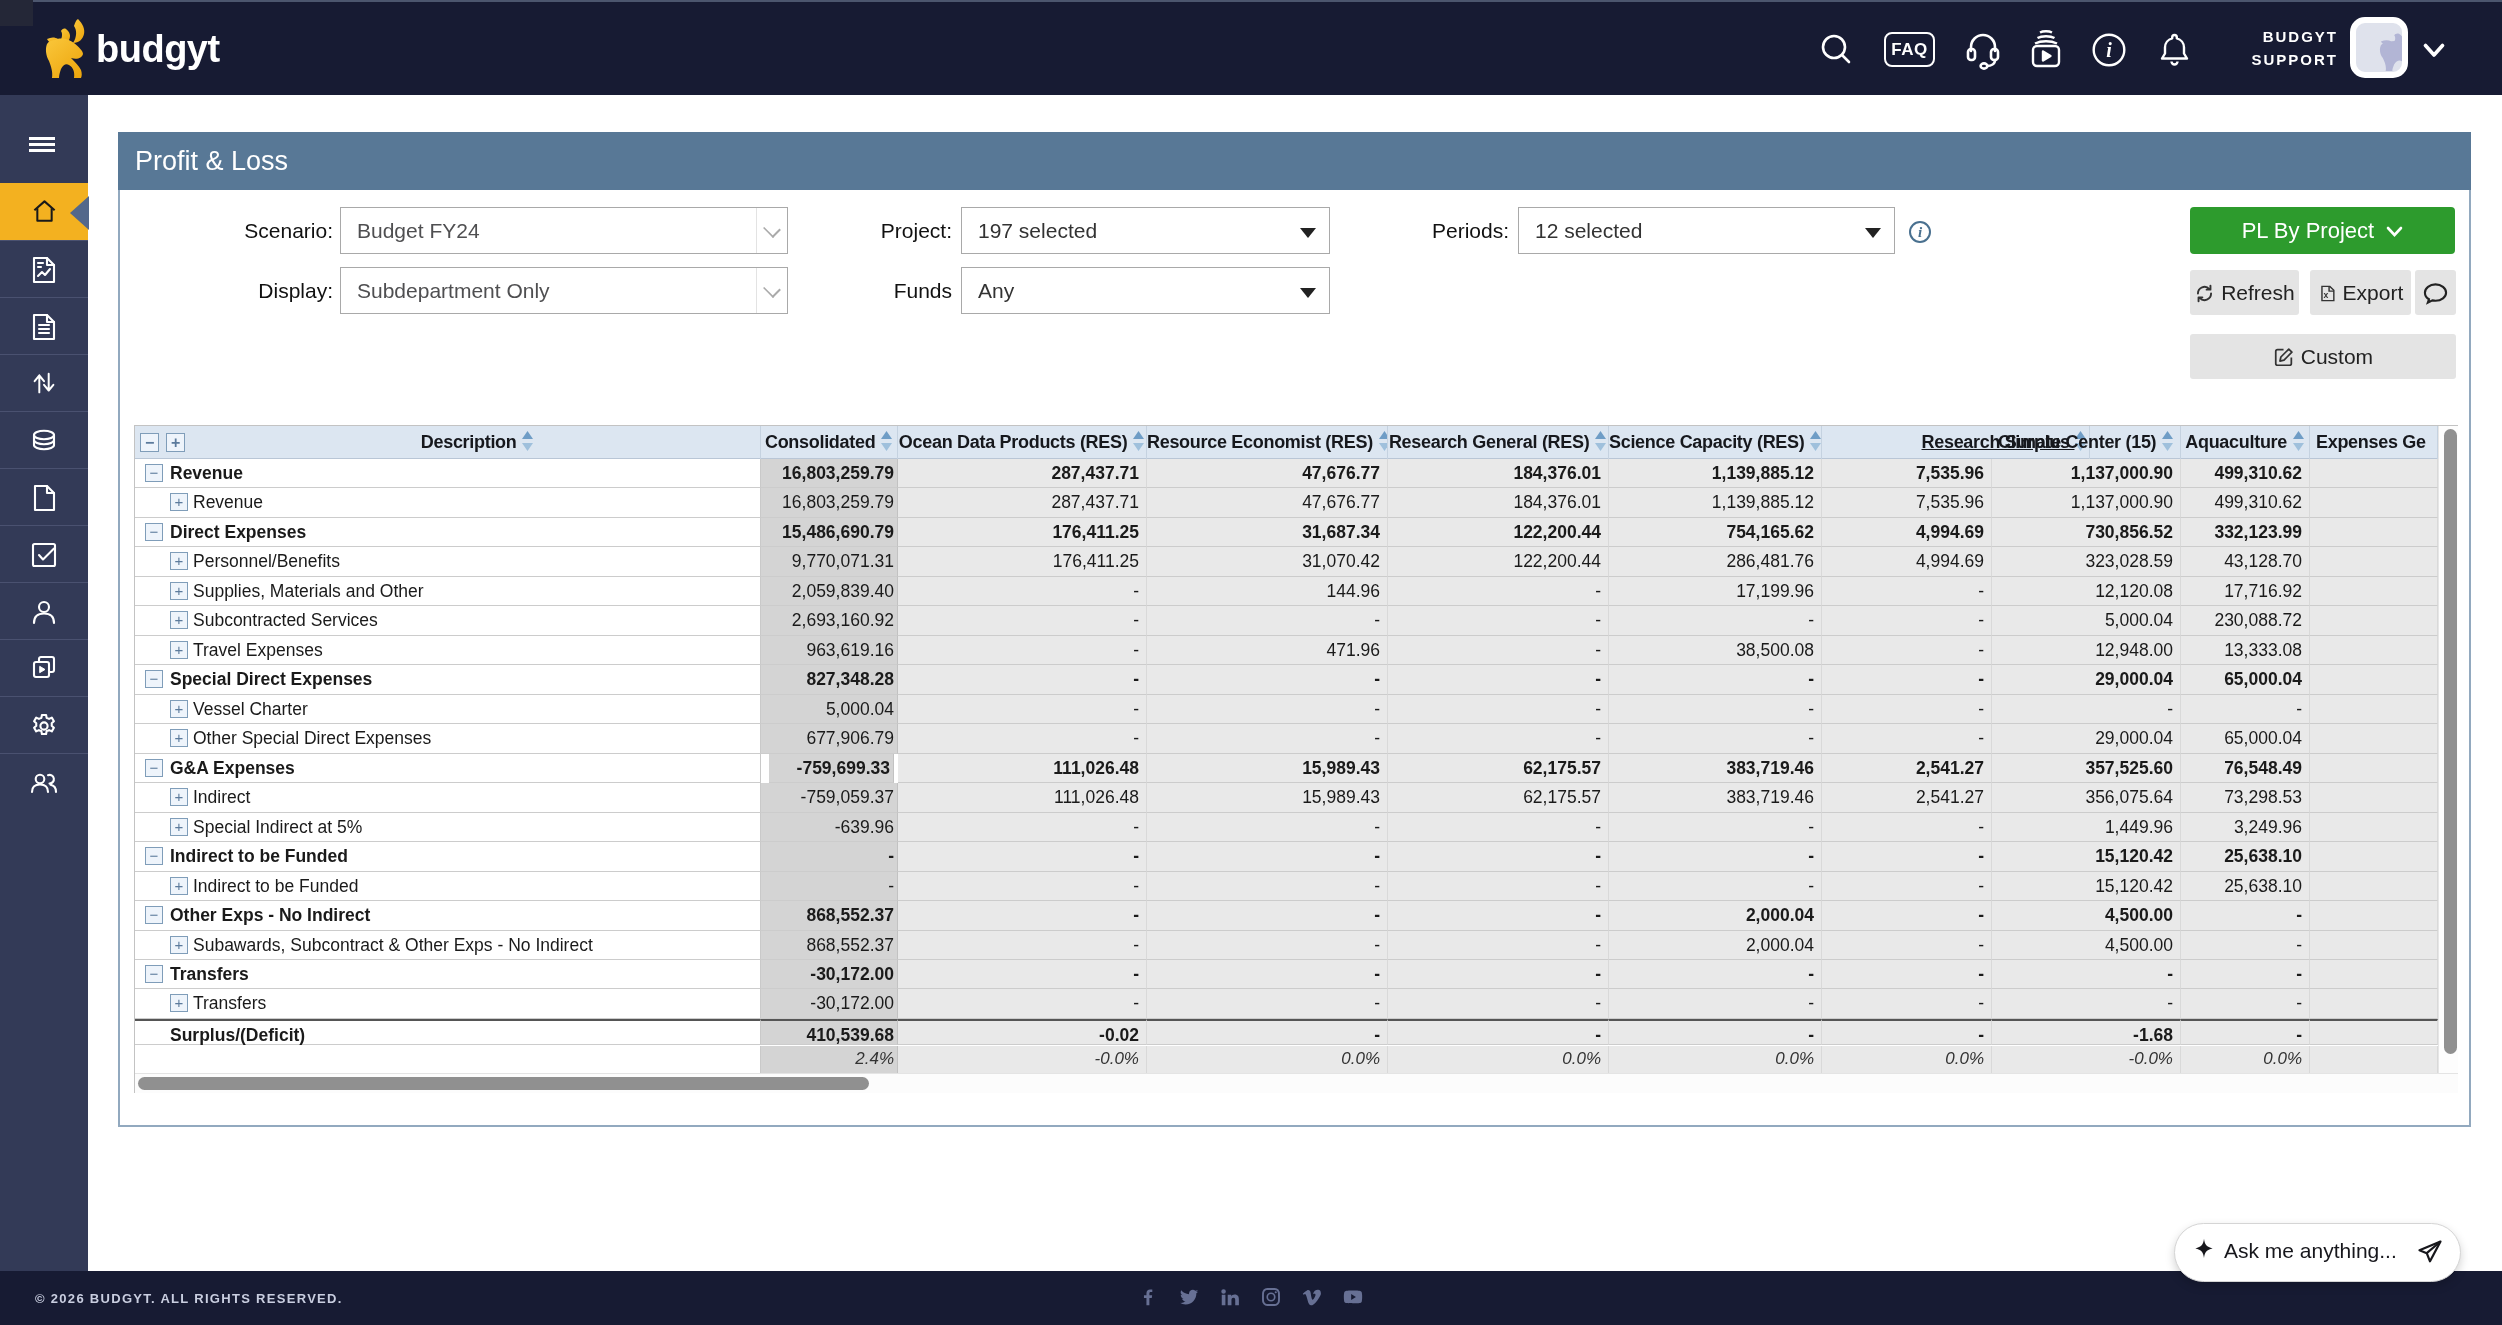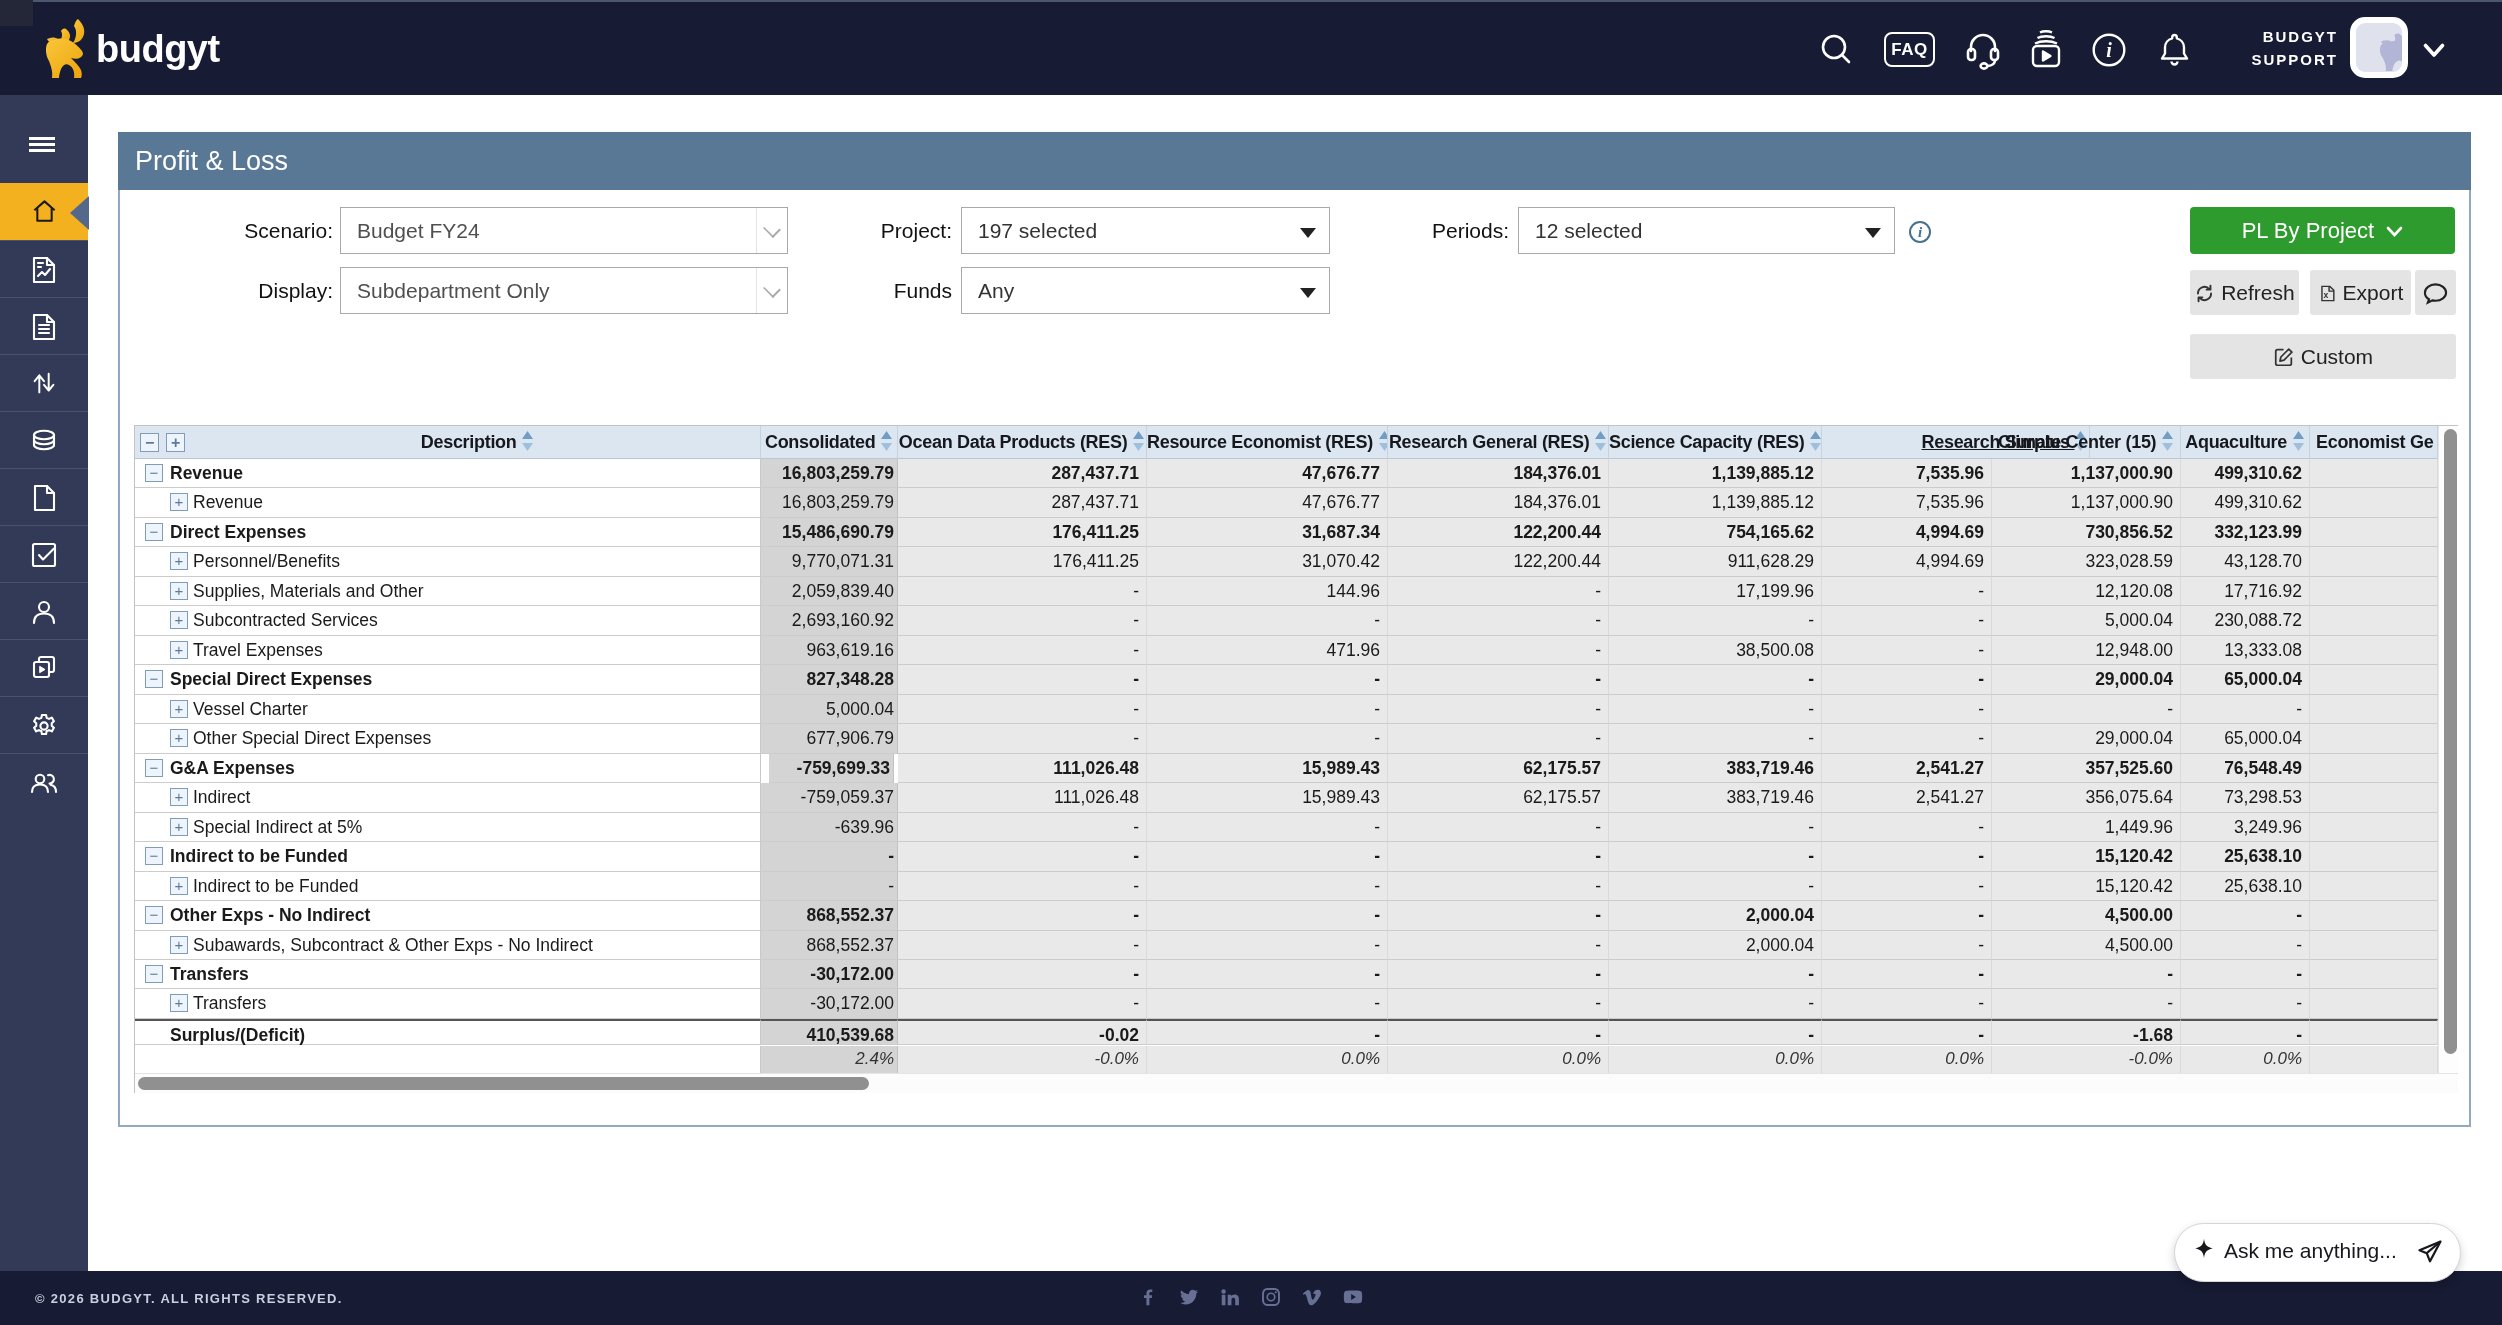--- a/index.html
+++ b/index.html
@@ -264,21 +264,21 @@
               <path d="M6.5 21 L12 13 H1 Z" fill="#9fc0dc"></path>
             </svg></span></div>
         <div class="hc" style="left:1857px;width:189px;"><span class="hlbl">Climate Center (15) <svg class="srt" width="13" height="22" viewBox="0 0 13 22">
               <path d="M6.5 1 L12 9 H1 Z" fill="#6f9dc6"></path>
               <path d="M6.5 21 L12 13 H1 Z" fill="#9fc0dc"></path>
             </svg></span></div>
         <div class="hc" style="left:2046px;width:129px;"><span class="hlbl">Aquaculture <svg class="srt" width="13" height="22" viewBox="0 0 13 22">
               <path d="M6.5 1 L12 9 H1 Z" fill="#6f9dc6"></path>
               <path d="M6.5 21 L12 13 H1 Z" fill="#9fc0dc"></path>
             </svg></span></div>
-        <div class="hc" style="left:2175px;width:128px;text-align:left;padding-left:6px;overflow:visible;"><span class="hlbl">Economist Ge </span></div>
+        <div class="hc" style="left:2175px;width:128px;text-align:left;padding-left:6px;overflow:visible;"><span class="hlbl">Expenses Ge </span></div>
       </div>
       <div class="tr rp" style="top:33.00px;height:29.47px;">
         <div class="td dcell" style="left:0;width:626px;">
           <span class="mb" style="left:10px;">−</span>
           <span class="dtext b">Revenue</span>
         </div>
         <div class="td ncell cons" style="left:626px;width:137px;">16,803,259.79</div>
         <div class="td ncell" style="left:763px;width:249px;">287,437.71</div>
         <div class="td ncell" style="left:1012px;width:241px;">47,676.77</div>
         <div class="td ncell" style="left:1253px;width:221px;">184,376.01</div>
@@ -320,21 +320,21 @@
       </div>
       <div class="tr rc" style="top:121.41px;height:29.47px;">
         <div class="td dcell" style="left:0;width:626px;">
           <span class="mb" style="left:35px;">+</span>
           <span class="dtext ind">Personnel/Benefits</span>
         </div>
         <div class="td ncell cons" style="left:626px;width:137px;">9,770,071.31</div>
         <div class="td ncell" style="left:763px;width:249px;">176,411.25</div>
         <div class="td ncell" style="left:1012px;width:241px;">31,070.42</div>
         <div class="td ncell" style="left:1253px;width:221px;">122,200.44</div>
-        <div class="td ncell" style="left:1474px;width:213px;">911,628.29</div>
+        <div class="td ncell" style="left:1474px;width:213px;">286,481.76</div>
         <div class="td ncell" style="left:1687px;width:170px;">4,994.69</div>
         <div class="td ncell" style="left:1857px;width:189px;">323,028.59</div>
         <div class="td ncell" style="left:2046px;width:129px;">43,128.70</div>
         <div class="td ncell" style="left:2175px;width:128px;"></div>
       </div>
       <div class="tr rc" style="top:150.88px;height:29.47px;">
         <div class="td dcell" style="left:0;width:626px;">
           <span class="mb" style="left:35px;">+</span>
           <span class="dtext ind">Supplies, Materials and Other</span>
         </div>

